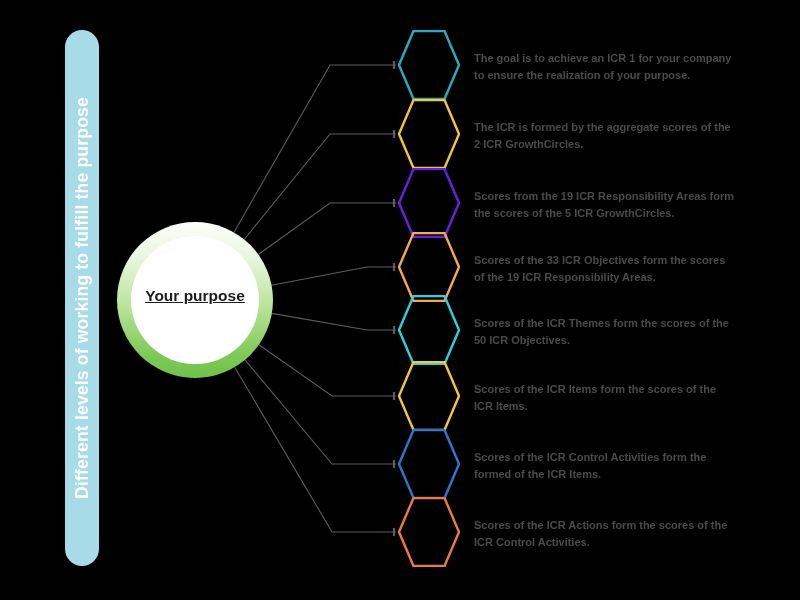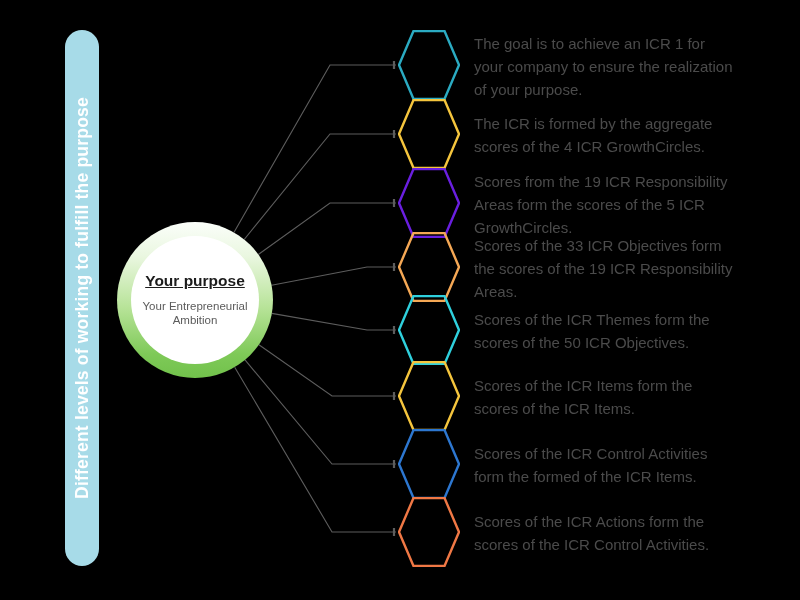--- a/index.html
+++ b/index.html
@@ -124,24 +124,24 @@
     width: 62px;
     height: 70px;
   }
   .hex-wrap svg { display: block; }
   .row-text {
     position: absolute;
     left: 76px;
     top: 50%;
     transform: translateY(-50%);
     width: 262px;
-    font-size: 15px;
+    font-size: 11px;
     line-height: 1.52;
     color: #4b4b4b;
-    font-weight: normal;
+    font-weight: bold;
     font-family: "Liberation Sans", sans-serif;
   }
 </style>
 </head>
 <body>
 
 <div id="stage">
 
   <div class="banner">
     <span class="banner-label">Different levels of working to fulfill the purpose</span>
@@ -162,40 +162,39 @@
       <line x1="394" y1="392" x2="394" y2="400" class="tick"></line>
       <path d="M 245.0 359.9 L 332 464 L 396 464"></path>
       <line x1="394" y1="460" x2="394" y2="468" class="tick"></line>
       <path d="M 234.7 367.2 L 332 532 L 396 532"></path>
       <line x1="394" y1="528" x2="394" y2="536" class="tick"></line>
     </svg>
 
   <div class="purpose-circle">
     <div class="purpose-inner">
       <div class="purpose-title">Your purpose</div>
-      <div class="purpose-sub">Your Entrepreneurial Ambition</div>
     </div>
   </div>
 
   <div id="rows">
       <div class="row" style="top: 30px;">
         <div class="hex-wrap">
           <svg width="62" height="70" viewBox="0 0 62 70">
             <path d="M 15.5 1 L 46.5 1 L 61 35 L 46.5 69 L 15.5 69 L 1 35 Z" fill="none" stroke="#2babc2" stroke-width="2.4" stroke-linejoin="miter"></path>
           </svg>
         </div>
         <div class="row-text">The goal is to achieve an ICR 1 for your company to ensure the realization of your purpose.</div>
       </div>
       <div class="row" style="top: 99px;">
         <div class="hex-wrap">
           <svg width="62" height="70" viewBox="0 0 62 70">
             <path d="M 15.5 1 L 46.5 1 L 61 35 L 46.5 69 L 15.5 69 L 1 35 Z" fill="none" stroke="#f5c53d" stroke-width="2.4" stroke-linejoin="miter"></path>
           </svg>
         </div>
-        <div class="row-text">The ICR is formed by the aggregate scores of the 4 ICR GrowthCircles.</div>
+        <div class="row-text">The ICR is formed by the aggregate scores of the 2 ICR GrowthCircles.</div>
       </div>
       <div class="row" style="top: 168px;">
         <div class="hex-wrap">
           <svg width="62" height="70" viewBox="0 0 62 70">
             <path d="M 15.5 1 L 46.5 1 L 61 35 L 46.5 69 L 15.5 69 L 1 35 Z" fill="none" stroke="#6a1fe0" stroke-width="2.4" stroke-linejoin="miter"></path>
           </svg>
         </div>
         <div class="row-text">Scores from the 19 ICR Responsibility Areas form the scores of the 5 ICR GrowthCircles.</div>
       </div>
       <div class="row" style="top: 232px;">

